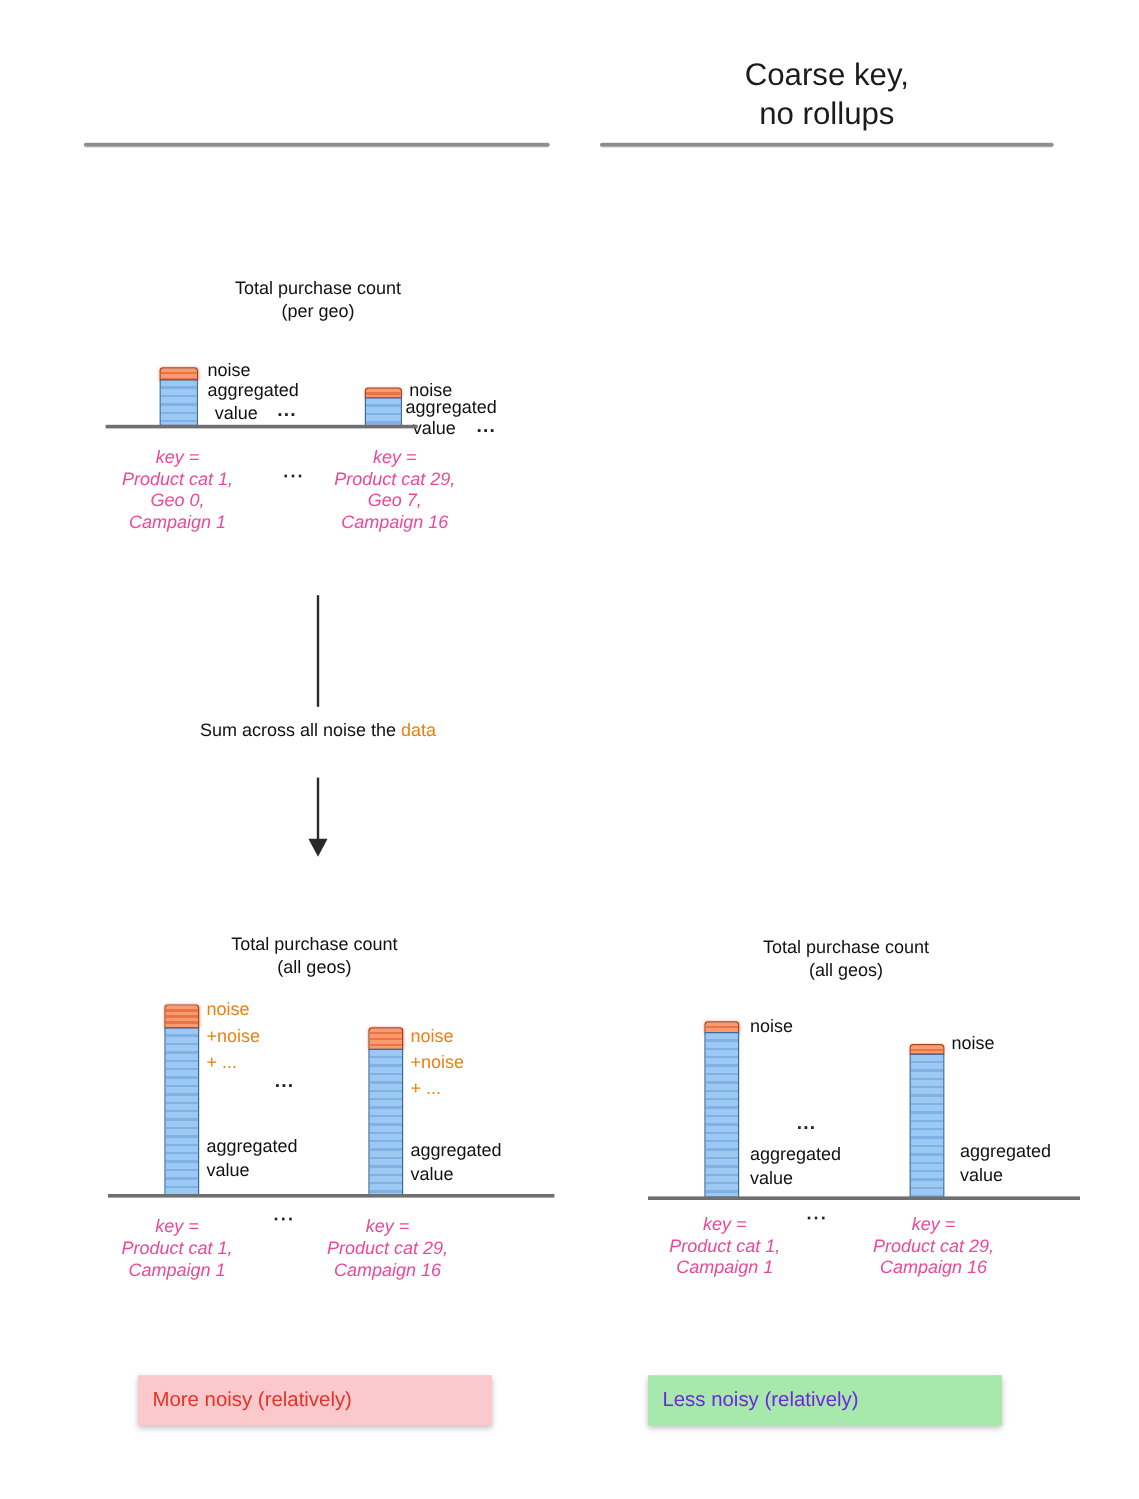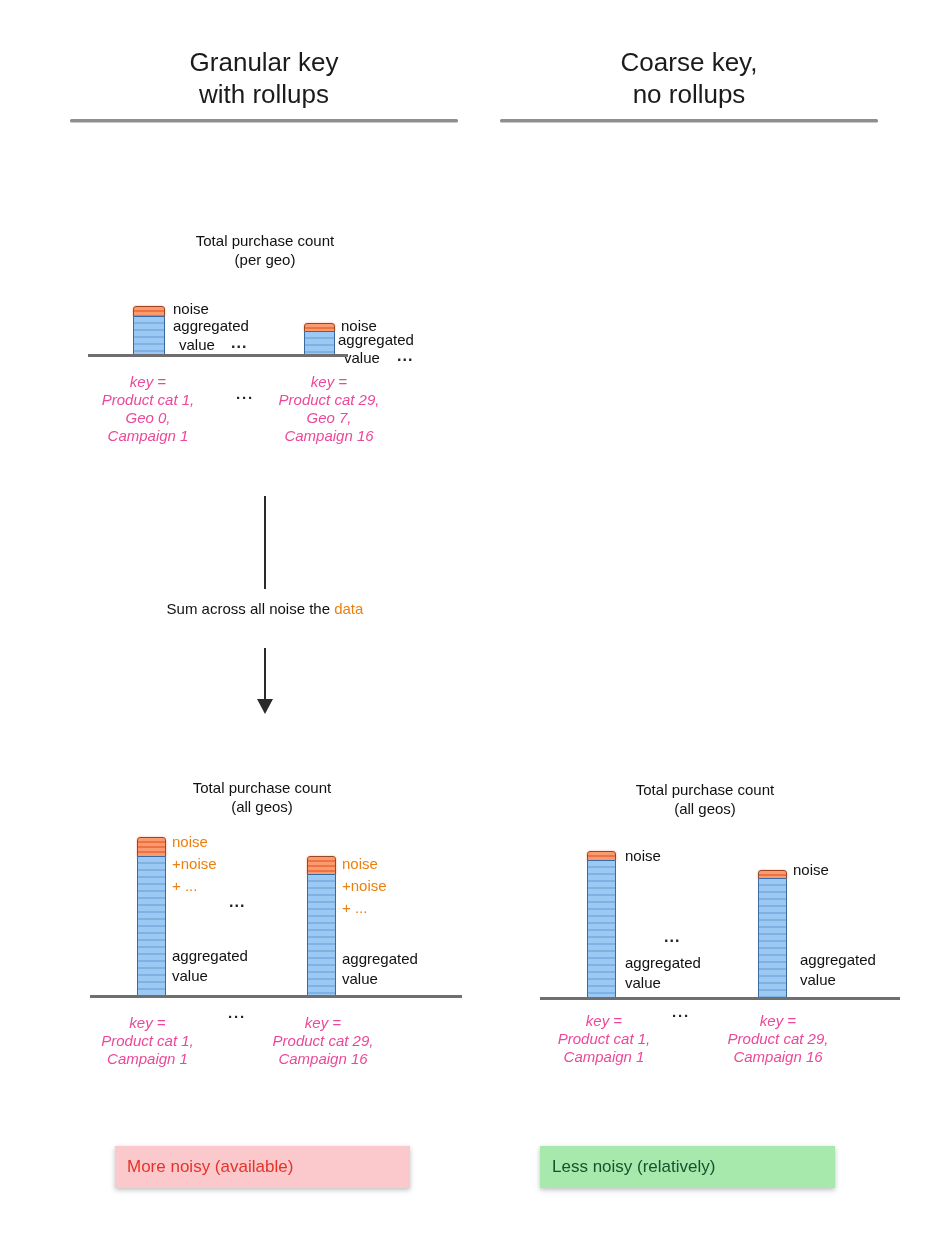--- a/index.html
+++ b/index.html
@@ -44,29 +44,27 @@
   }
   .arrow-text { font-size:15px; line-height:19px; color:#111; }
 
   .note { font-size:15px; line-height:18.5px; color:#111; }
 
   .badge {
     height:42px; line-height:42px; padding-left:12px; font-size:17px;
     box-shadow:0 2px 5px rgba(0,0,0,0.25); box-sizing:border-box; width:295px;
   }
   .badge-pink { background:#fbc9cb; color:#e63329; }
-  .badge-green { background:#a7e8ad; color:#14532d; }
+  .badge-green { background:#a7e8ad; color:#6d28d9; }
 </style>
 </head>
 <body>
 
 <div id="canvas">
 
-  <div class="abs col-title center pre" style="left:70px; top:46px; width:388px;">Granular key
-with rollups</div>
   <div class="abs rule" style="left:70px; top:119px; width:388px;"></div>
 
   <div class="abs col-title center pre" style="left:500px; top:46px; width:378px;">Coarse key,
 no rollups</div>
   <div class="abs rule" style="left:500px; top:119px; width:378px;"></div>
 
   <div class="abs chart-title center pre" style="left:140px; top:231px; width:250px;">Total purchase count
 (per geo)</div>
 
   <div class="abs bar" style="left:133px; top:306px; width:32px;">
@@ -164,16 +162,16 @@
   <div class="abs baseline" style="left:540px; top:997px; width:360px;"></div>
 
   <div class="abs key center pre" style="left:545px; top:1012px; width:118px;">key =
 Product cat 1,
 Campaign 1</div>
   <div class="abs middots" style="left:672px; top:1007px;">···</div>
   <div class="abs key center pre" style="left:716px; top:1012px; width:124px;">key =
 Product cat 29,
 Campaign 16</div>
 
-  <div class="abs badge badge-pink" style="left:115px; top:1146px;">More noisy (available)</div>
+  <div class="abs badge badge-pink" style="left:115px; top:1146px;">More noisy (relatively)</div>
   <div class="abs badge badge-green" style="left:540px; top:1146px;">Less noisy (relatively)</div>
 
 </div>
 
 </body></html>

